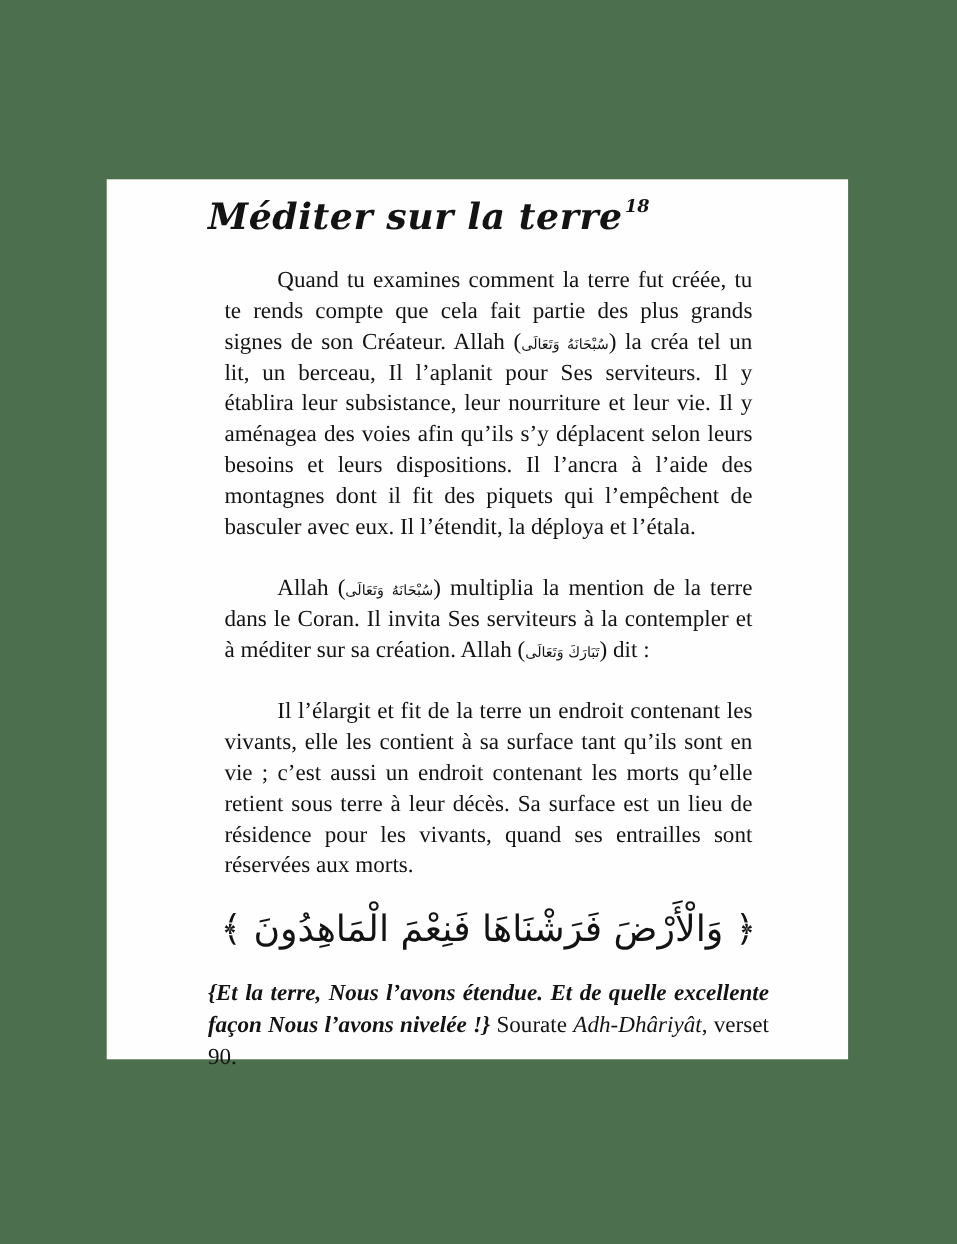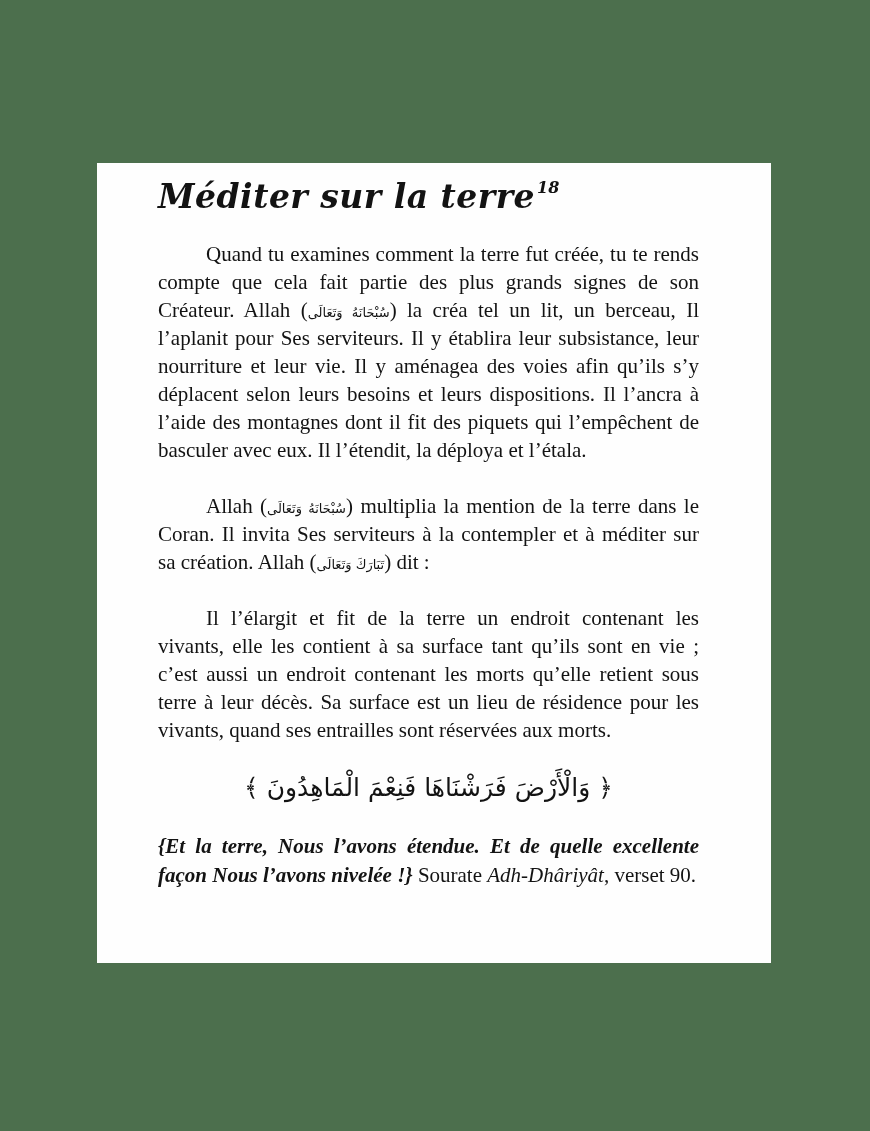--- a/index.html
+++ b/index.html
@@ -15,42 +15,42 @@
     font-family: "Liberation Serif", serif;
   }
   .paper {
     position: absolute;
     left: 97px;
     top: 163px;
     width: 674px;
     height: 800px;
     background: #fefefe;
     box-sizing: border-box;
-    padding: 10px 72px 0 61px;
+    padding: 10px 72px 0 92px;
     color: #131313;
   }
   .chapter-title {
     margin: 2px 0 0 0;
     font-family: "DejaVu Serif", serif;
     font-style: italic;
     font-weight: bold;
     font-size: 33px;
     line-height: 44px;
     letter-spacing: 0.5px;
     white-space: nowrap;
   }
   .chapter-title .footnote-ref {
     font-size: 16px;
     position: relative;
     top: -15px;
     left: 2px;
     letter-spacing: 0;
   }
   .body-par {
-    margin: 0;
+    margin: 15px;
     font-size: 21px;
     line-height: 28px;
     text-align: justify;
     text-indent: 48px;
   }
   .par-gap {
     margin-top: 15px;
   }
   .par-space {
     margin-top: 28px;
@@ -58,21 +58,21 @@
   .arabic-honorific {
     font-family: "DejaVu Sans", sans-serif;
     font-size: 13px;
     line-height: 1;
   }
   .verse-line {
     margin-top: 22px;
     text-align: center;
     direction: rtl;
     font-family: "DejaVu Sans", sans-serif;
-    font-size: 25px;
+    font-size: 33px;
     line-height: 44px;
   }
   .translation-par {
     margin: 22px 0 0 0;
     font-size: 21px;
     line-height: 29px;
     text-align: justify;
     text-indent: 0;
   }
   .bold-italic {

